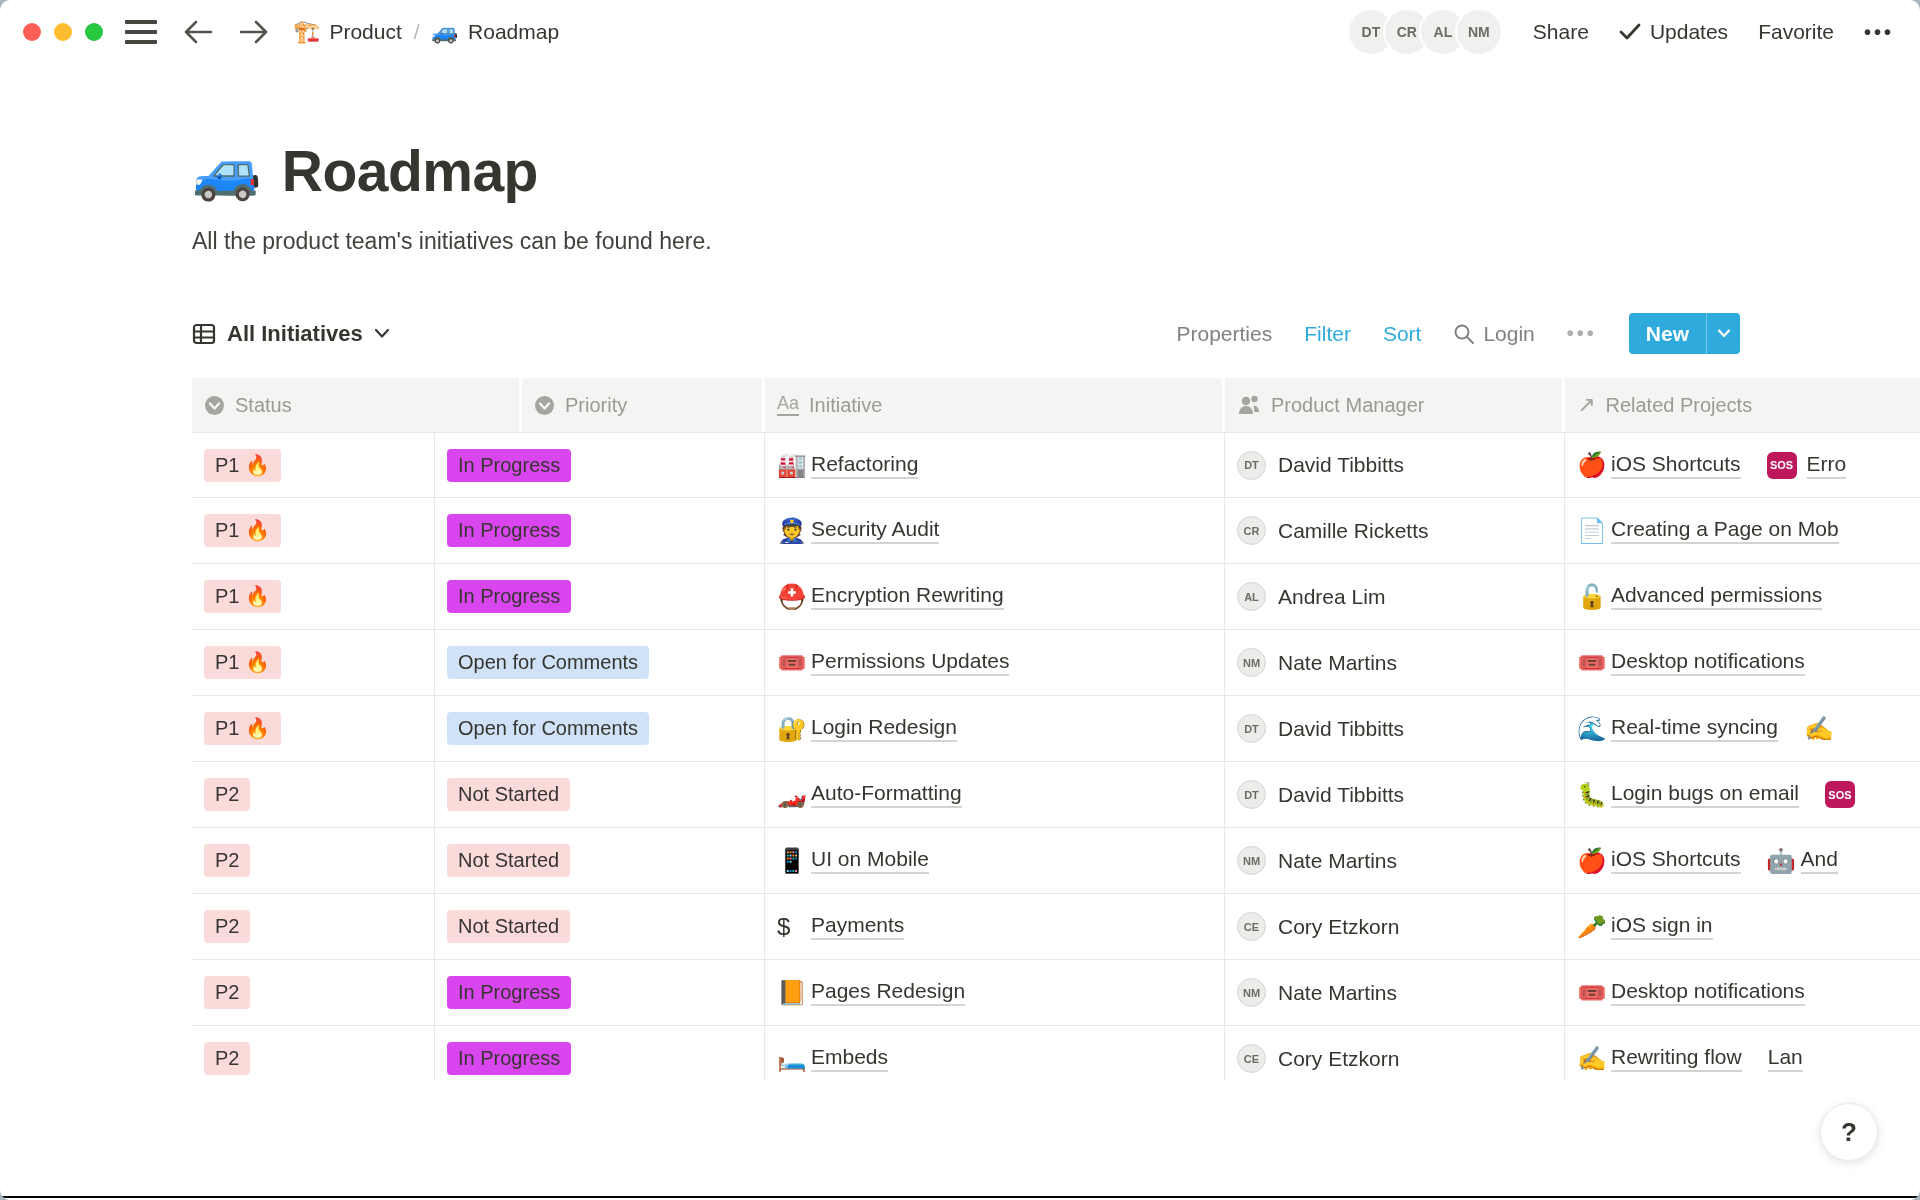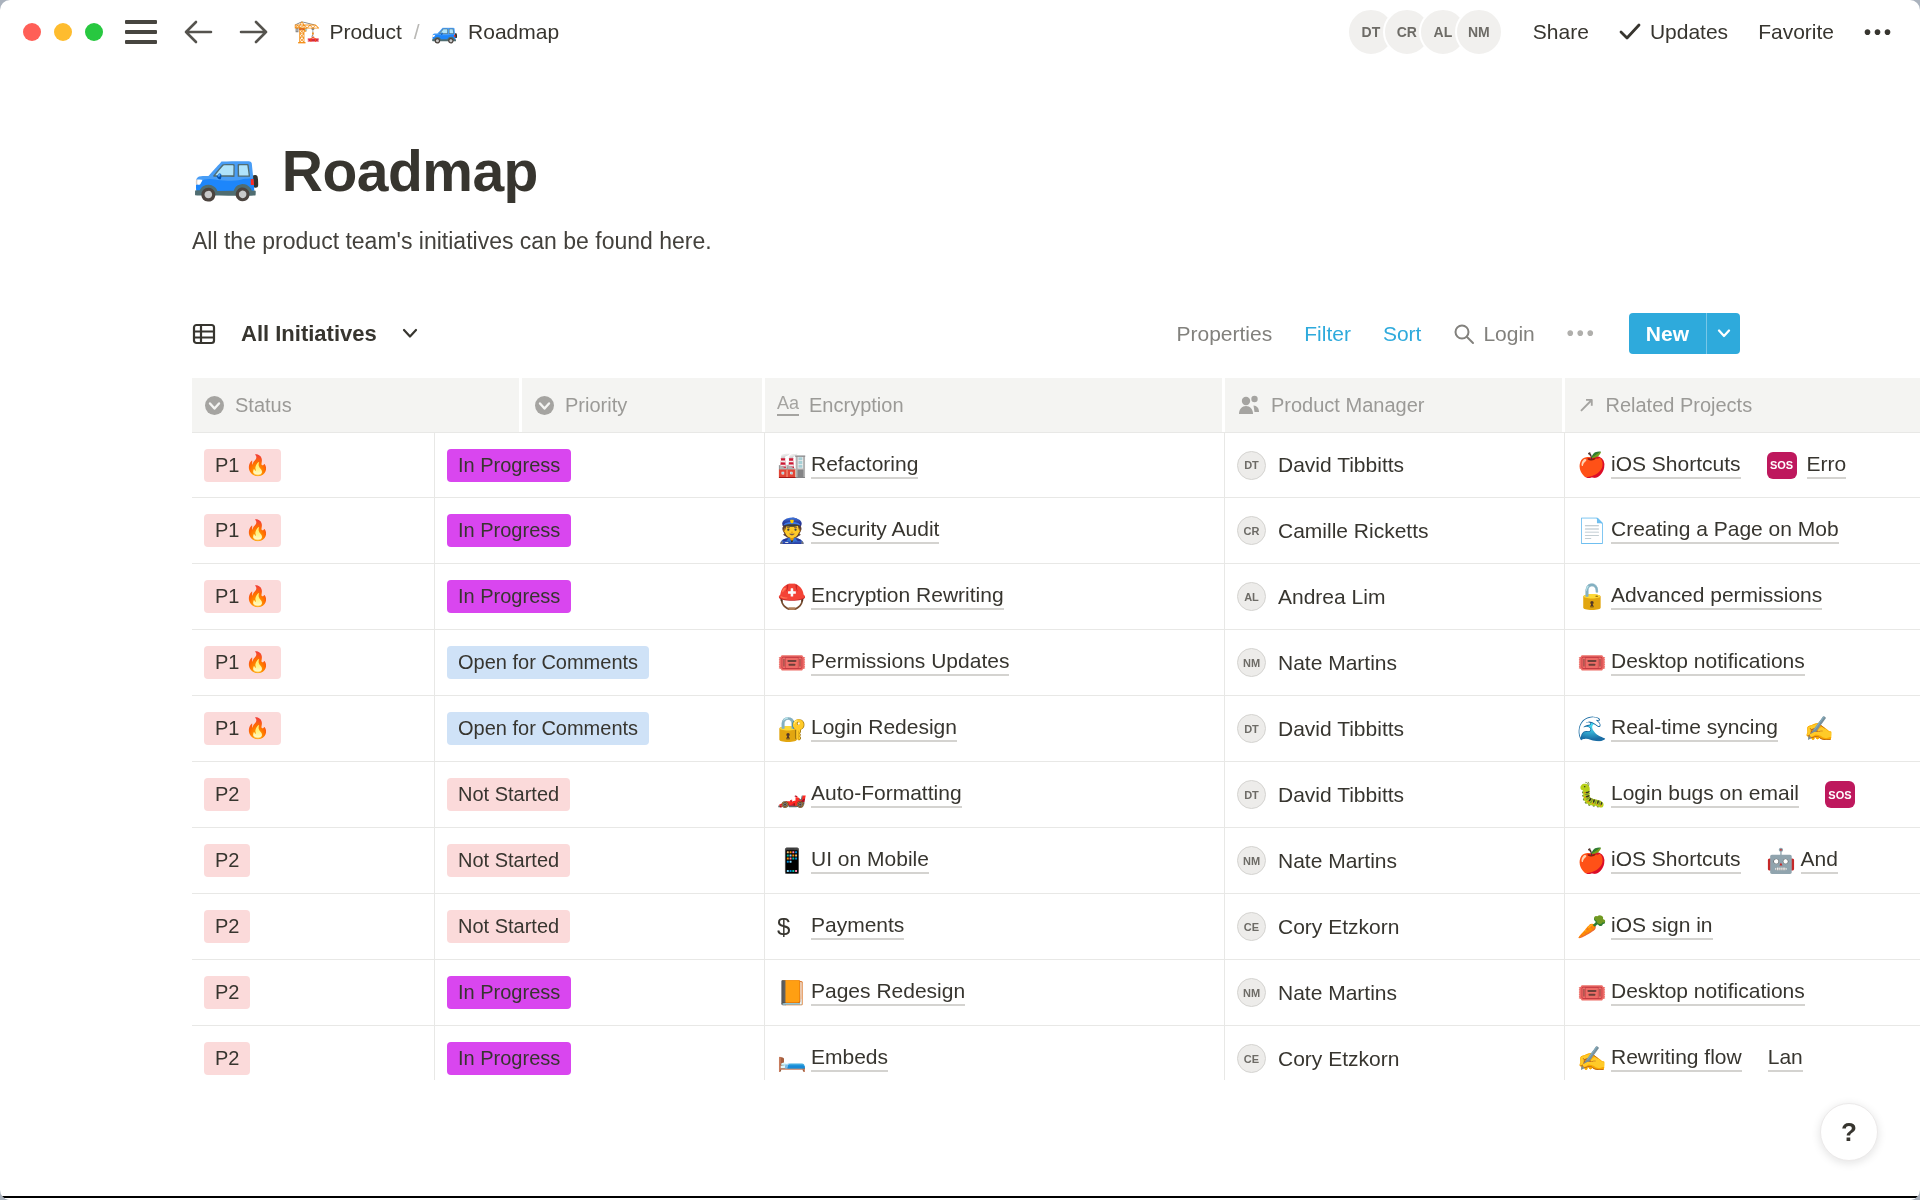--- a/index.html
+++ b/index.html
@@ -51,21 +51,21 @@
     display:flex;align-items:center;gap:20px;
   }
   .page-title .emoji{font-size:56px;line-height:1;}
   .page-title h1{margin:0;font-size:57px;font-weight:700;letter-spacing:-0.5px;color:#37352f;}
   .page-desc{margin:24px 0 0 192px;font-size:23px;color:#43413c;}
   
   .viewbar{
     margin:58px 180px 0 192px;
     display:flex;align-items:center;justify-content:space-between;
   }
-  .view-left{display:flex;align-items:center;gap:25px;cursor:pointer;}
+  .view-left{display:flex;align-items:center;gap:11px;cursor:pointer;}
   .view-left .view-name{font-size:22px;font-weight:700;color:#37352f;}
   .view-right{display:flex;align-items:center;gap:32px;}
   .vb-link{font-size:21px;cursor:pointer;}
   .vb-gray{color:#82817d;}
   .vb-blue{color:#2eaadc;}
   .vb-search{display:flex;align-items:center;gap:8px;color:#82817d;}
   .vb-dots{color:#b0afac;font-size:20px;letter-spacing:3px;font-weight:bold;cursor:pointer;}
   .new-btn{display:flex;align-items:stretch;background:#2eaadc;border-radius:4px;overflow:hidden;cursor:pointer;height:41px;text-align:center;}
   .new-btn .new-main{display:flex;align-items:center;padding:0 17px;color:#fff;font-size:21px;font-weight:700;}
   .new-btn .new-caret{display:flex;align-items:center;justify-content:center;width:33px;border-left:1px solid rgba(255,255,255,0.35);}
@@ -262,21 +262,21 @@
         <span>
           <svg width="21" height="21" viewBox="0 0 21 21">
               <circle cx="10.5" cy="10.5" r="9.5" fill="#a5a4a1"></circle>
               <path d="M6 8.5 L10.5 13.5 L15 8.5" stroke="#f4f4f2" stroke-width="2.4" fill="none" stroke-linecap="round" stroke-linejoin="round"></path>
             </svg>
         </span>
         <span>Priority</span>
       </div>
       <div class="th col-initiative">
         <span class="aa-glyph">Aa</span>
-        <span>Encryption</span>
+        <span>Initiative</span>
       </div>
       <div class="th col-pm">
         <span>
           <svg width="24" height="22" viewBox="0 0 24 22">
               <g fill="#a5a4a1">
                 <circle cx="9" cy="7" r="4.2"></circle>
                 <path d="M2 20 c0-5 3-8 7-8 s7 3 7 8 z"></path>
                 <circle cx="17.5" cy="5" r="3.2"></circle>
                 <path d="M16.5 11.5 c3.5 0.2 5.5 2.8 5.5 6.5 h-4.5"></path>
               </g>

